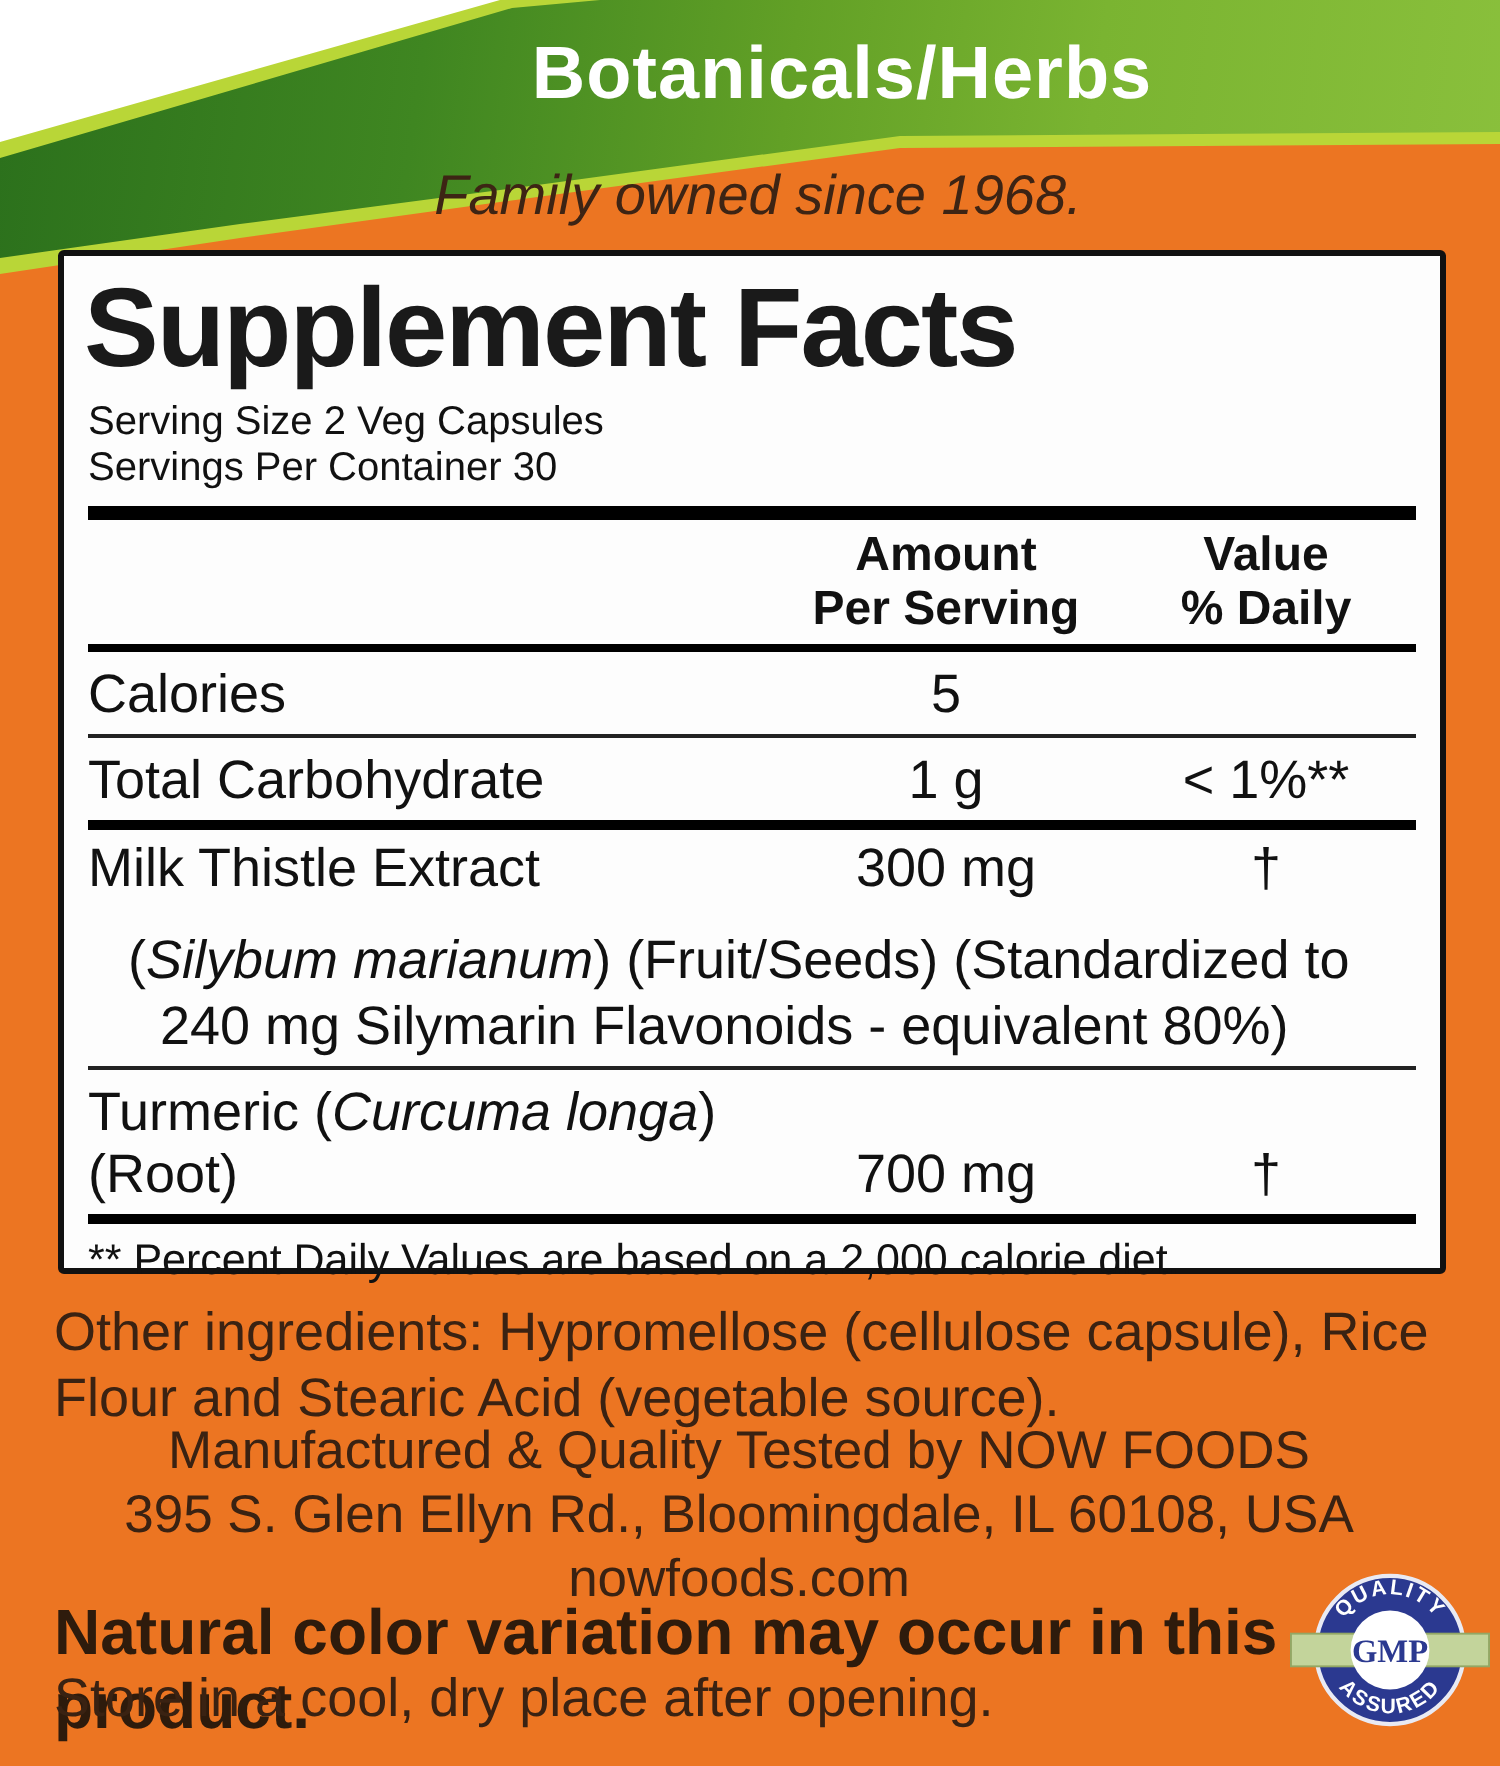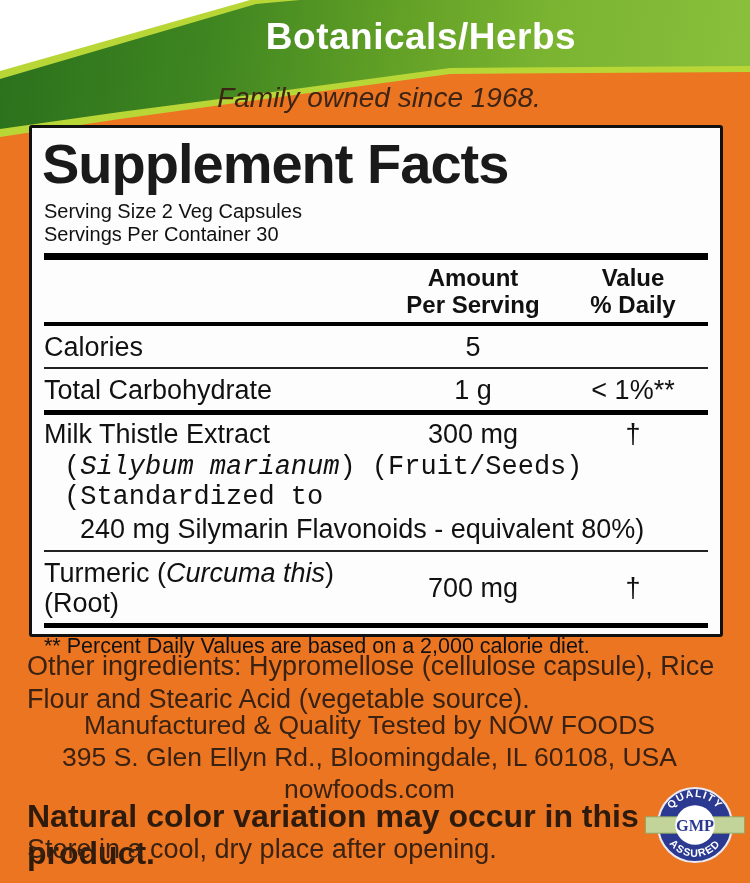--- a/index.html
+++ b/index.html
@@ -55,32 +55,32 @@
     font-size:56px; font-weight:bold; letter-spacing:-1px; line-height:1.0;
     margin:2px 0 8px -2px; white-space:nowrap; color:#1a1a1a;
   }
   .serving-line { font-size:20px; line-height:1.15; color:#111; }
   .bar { background:#000; width:100%; }
   .bar7 { height:7px; margin-top:7px; }
   .bar4 { height:4px; margin-top:3px; }
   .bar5 { height:5px; }
   .rule1 { height:2px; background:#222; width:100%; }
 
-  .cols { display:flex; align-items:center; }
+  .cols { display:flex; align-items:flex-end; }
   .col-name { flex:1 1 auto; }
   .col-amt  { flex:0 0 170px; text-align:center; }
   .col-dv   { flex:0 0 150px; text-align:center; }
 
   .hdr-row { margin-top:5px; }
   .hdr { font-size:24px; font-weight:bold; line-height:1.12; text-align:center; }
 
   .row { padding:6px 0 5px 0; font-size:27px; line-height:1.12; }
   .row .col-amt, .row .col-dv { font-size:27px; }
   .ing-block { padding:5px 0 5px 0; font-size:27px; line-height:1.1; }
-  .ing-sub { padding-left:20px; margin-top:3px;font-family:Liberation Mono, monospace; }
+  .ing-sub { padding-left:20px; margin-top:16px; }
   .ing-sub2 { padding-left:36px; margin-top:3px; }
   .lat { font-style:italic; }
   .dagger { font-size:27px; }
 
   .footnotes { margin-top:6px; font-size:21.5px; line-height:1.16; color:#111; }
 
   
   .other-ing {
     position:absolute; left:27px; top:650px; width:706px;
     color:#3a2212; font-size:27px; line-height:1.22; z-index:5;
@@ -151,21 +151,21 @@
       <div class="col-amt">300 mg</div>
       <div class="col-dv dagger">†</div>
     </div>
     <div class="ing-sub"><span>(</span><span class="lat">Silybum marianum</span><span>) (Fruit/Seeds) (Standardized to</span></div>
     <div class="ing-sub2">240 mg Silymarin Flavonoids - equivalent 80%)</div>
   </div>
 
   <div class="rule1"></div>
 
   <div class="cols row">
-    <div class="col-name"><span>Turmeric (</span><span class="lat">Curcuma this</span><span>) (Root)</span></div>
+    <div class="col-name"><span>Turmeric (</span><span class="lat">Curcuma longa</span><span>) (Root)</span></div>
     <div class="col-amt">700 mg</div>
     <div class="col-dv dagger">†</div>
   </div>
 
   <div class="bar bar5"></div>
 
   <div class="footnotes">
     <div>** Percent Daily Values are based on a 2,000 calorie diet.</div>
   </div>
 </div>

